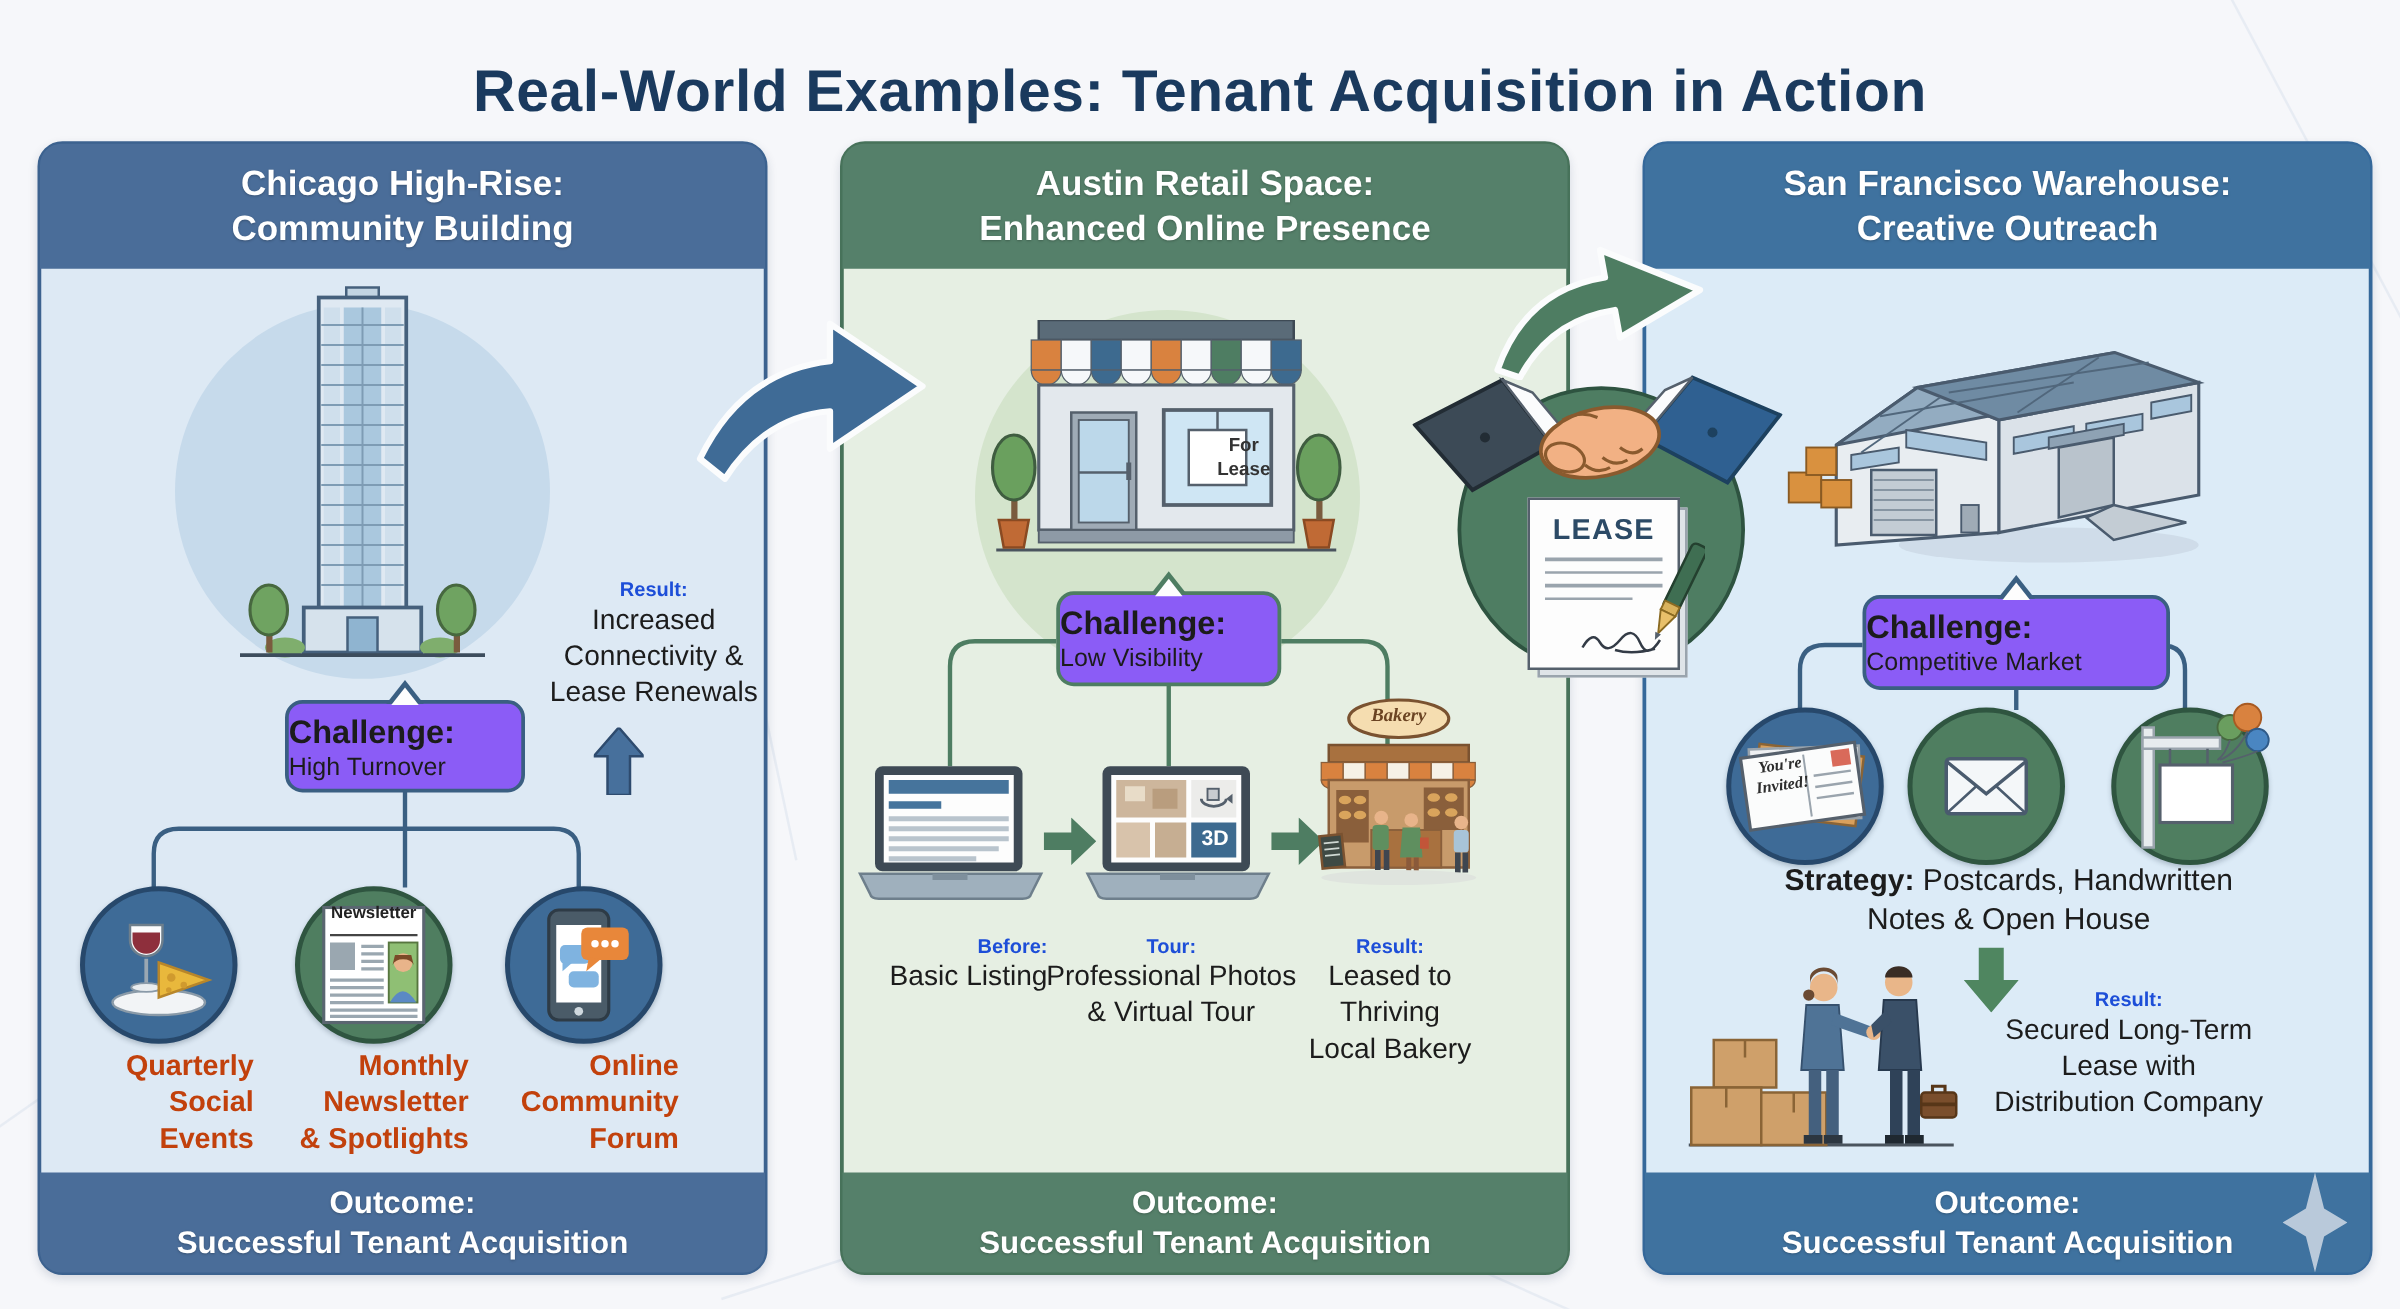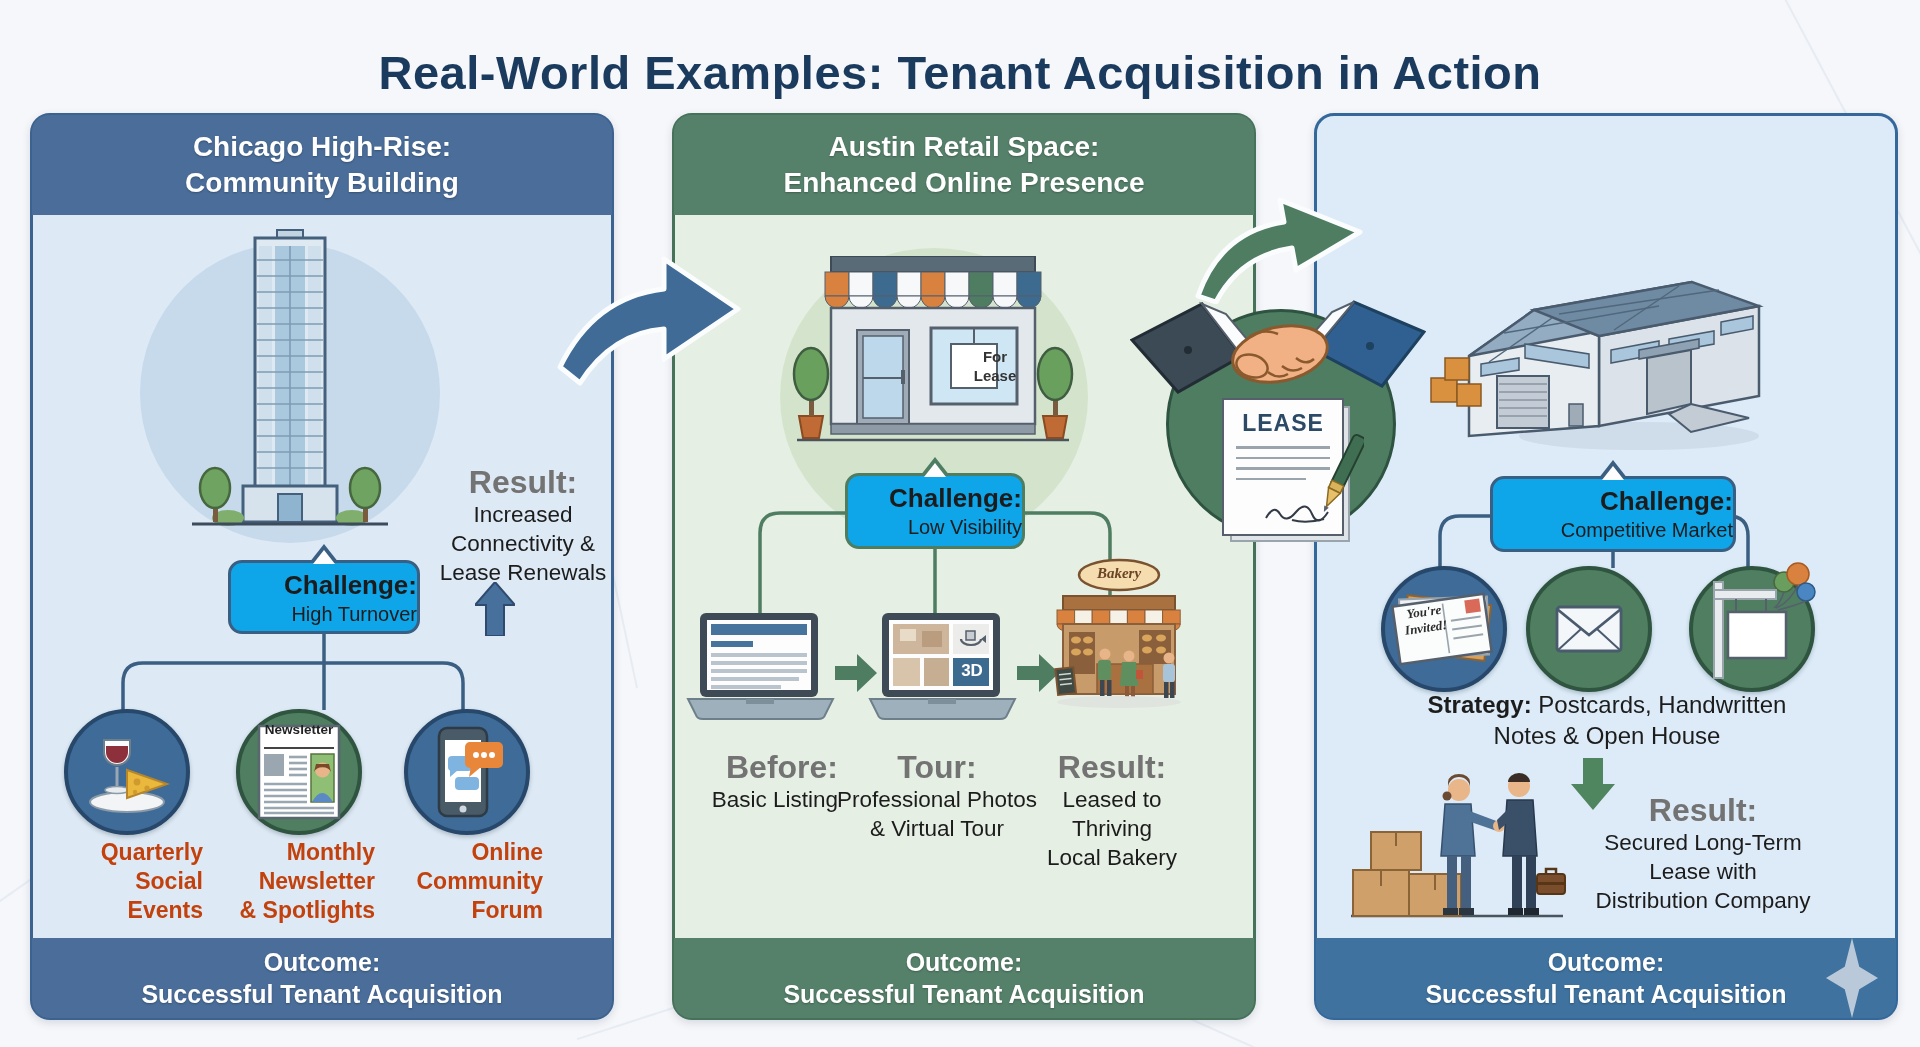--- a/index.html
+++ b/index.html
@@ -20,39 +20,39 @@
   .phead{position:absolute;top:-1px;left:-1px;right:-1px;height:100px;border-radius:17px 17px 0 0;
          display:flex;align-items:center;justify-content:center;text-align:center;
          color:#fff;font-weight:bold;font-size:28px;line-height:1.28;text-shadow:0 1px 2px rgba(0,0,0,.25)}
   .pfoot{position:absolute;bottom:-1px;left:-1px;right:-1px;height:80px;border-radius:0 0 17px 17px;
          display:flex;align-items:center;justify-content:center;text-align:center;
          color:#fff;font-weight:bold;font-size:25px;line-height:1.3;text-shadow:0 1px 2px rgba(0,0,0,.25)}
   .hf1{background:var(--panel1-accent,#4a6d99)}
   .hf2{background:var(--panel2-accent,#55806a)}
   .hf3{background:var(--panel3-accent,#3f729f)}
 
-  .cb{position:absolute;background:#0ea5e9;border-radius:14px;text-align:right;
+  .cb{position:absolute;background:#8b5cf6;border-radius:14px;text-align:left;
       padding-top:7px;box-sizing:border-box}
   .cb .t1{font-weight:bold;font-size:26px;color:#1c1c1c}
   .cb .t2{font-size:20px;color:#1c1c1c;margin-top:2px}
   .cb::before{content:"";position:absolute;top:-19px;left:50%;margin-left:-15px;
       border:15px solid transparent;border-top:none;border-bottom:19px solid var(--cbc)}
   .cb::after{content:"";position:absolute;top:-13px;left:50%;margin-left:-11px;
       border:11px solid transparent;border-top:none;border-bottom:14px solid #fdfdfd}
   .cb-blue{border:3px solid #3a5f82;--cbc:#3a5f82}
   .cb-green{border:3px solid #4e7d62;--cbc:#4e7d62}
 
   .cir{position:absolute;width:118px;height:118px;border-radius:50%;
        display:flex;align-items:center;justify-content:center;box-shadow:0 2px 4px rgba(20,40,60,.25)}
   .cir-blue{background:#3e6b97;border:4px solid #27486b}
   .cir-green{background:#4f7e60;border:4px solid #2f5540}
 
   .lbl{position:absolute;text-align:right;font-size:23px;font-weight:bold;
        color:#c2410c;line-height:1.26}
-  .rt{font-weight:bold;font-size:32px;color:#737373}
+  .rt{font-weight:bold;font-size:16px;color:#1d4ed8}
   .rx{font-size:22.5px;color:#1c1c1c;line-height:1.28}
   .conn{position:absolute;left:0;top:0;pointer-events:none}
   svg{display:block}
 </style>
 </head>
 <body>
 
 <div class="sketch" style="left:-40px;top:420px;width:420px;height:2px;transform:rotate(55deg)"></div>
 <div class="sketch" style="left:-60px;top:760px;width:520px;height:2px;transform:rotate(-35deg)"></div>
 <div class="sketch" style="left:560px;top:930px;width:700px;height:2px;transform:rotate(-18deg)"></div>
@@ -375,20 +375,24 @@
 Local Bakery</div>
   </div>
 
   <footer class="pfoot hf2">
     <div class="ml">Outcome:
 Successful Tenant Acquisition</div>
   </footer>
 </section>
 
 <section class="panel panel3">
+  <header class="phead hf3">
+    <div class="ml">San Francisco Warehouse:
+Creative Outreach</div>
+  </header>
 
   <svg class="abs" style="left:112px;top:102px" width="345" height="250" viewBox="0 0 345 250">
     <ellipse cx="210" cy="218" rx="120" ry="14" fill="#c9d6e2" opacity="0.7"></ellipse>
     <polygon points="170,118 330,88 330,178 170,208" fill="#dbe2e9" stroke="#4a5b6e" stroke-width="2.5"></polygon>
     <polygon points="40,138 105,92 170,118 170,208 40,218" fill="#e8edf1" stroke="#4a5b6e" stroke-width="2.5"></polygon>
     <polygon points="40,138 105,92 263,64 198,108" fill="#93acc1" stroke="#4a5b6e" stroke-width="2.5"></polygon>
     <polygon points="105,92 263,64 330,88 170,118" fill="#6f8ba3" stroke="#4a5b6e" stroke-width="2.5"></polygon>
     <g stroke="#51677c" stroke-width="1.5">
       <line x1="75" y1="115" x2="230" y2="88"></line>
         <line x1="130" y1="96" x2="290" y2="72"></line>

